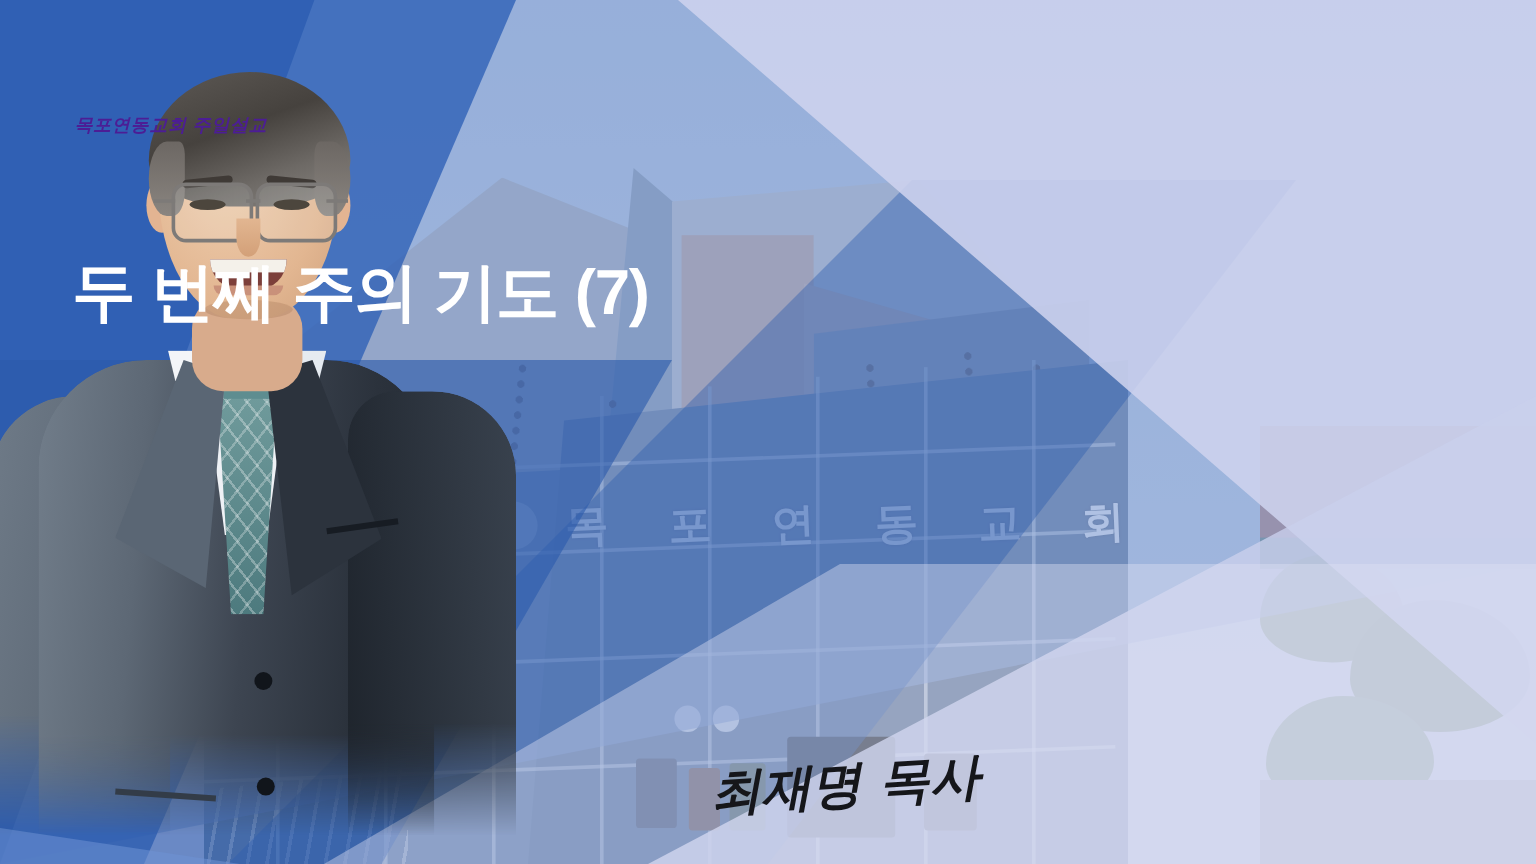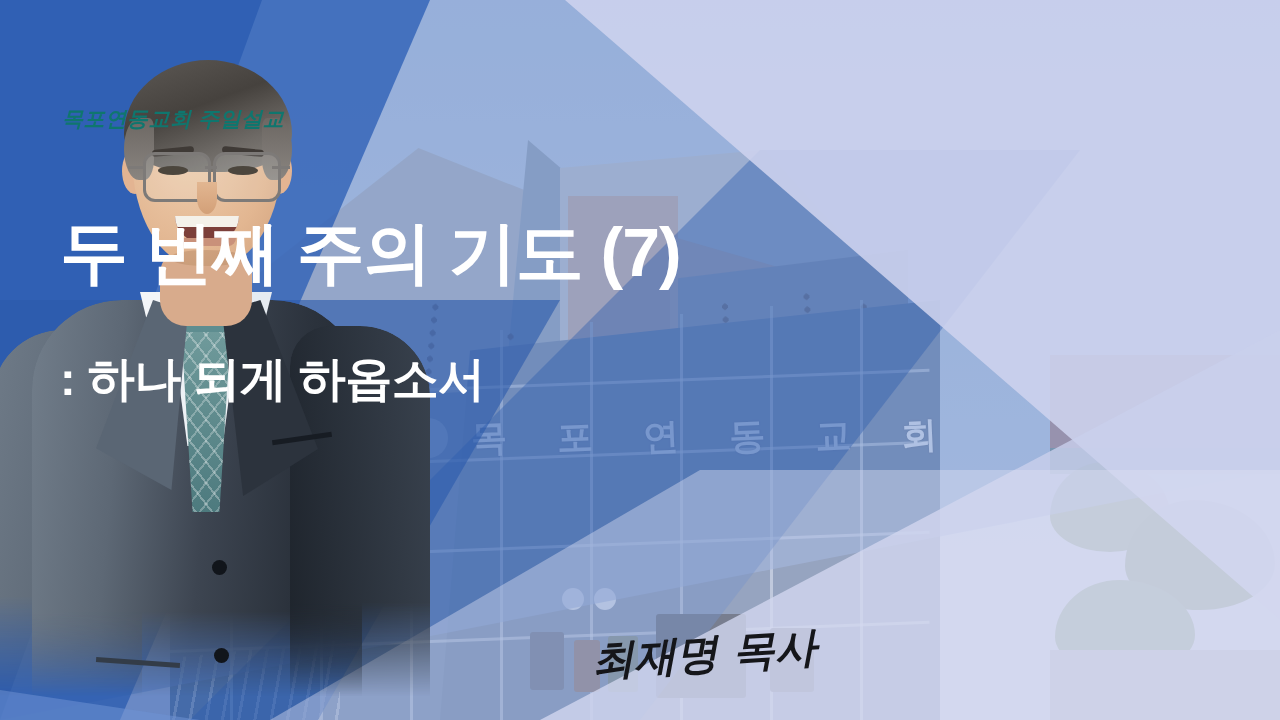--- a/index.html
+++ b/index.html
@@ -41,27 +41,27 @@
 
   
   .poly{position:absolute;inset:0;}
 
   
   #person{right:-6px;bottom:0;width:420px;height:700px;}
   .ph{position:absolute;}
 
   
   #kicker{
-    left:62px;top:105px;
-    font-size:21px;font-weight:700;font-style:italic;letter-spacing:.6px;
-    color:#0f766e;white-space:nowrap;
+    left:62px;top:95px;
+    font-size:15px;font-weight:700;font-style:italic;letter-spacing:.6px;
+    color:#4c1d95;white-space:nowrap;
   }
   #title{
     left:60px;top:218px;
-    font-size:68px;font-weight:800;letter-spacing:-1px;
+    font-size:53px;font-weight:800;letter-spacing:-1px;
     color:#ffffff;white-space:nowrap;line-height:1;
   }
   #subtitle{
     left:60px;top:355px;
     font-size:47px;font-weight:800;letter-spacing:-.5px;
     color:#ffffff;white-space:nowrap;line-height:1;
   }
   #scripture{
     left:78px;top:490px;
     font-size:38px;font-weight:400;letter-spacing:.3px;
@@ -260,18 +260,17 @@
     </div>
     <div class="ph" style="left:178px;top:238px;width:58px;height:8px;border-radius:0 0 20px 20px;background:#c9917a;"></div>
 
     <div class="ph" style="left:170px;top:250px;width:74px;height:16px;border-radius:50%;background:rgba(168,122,92,.35);"></div>
   </div>
 
   <div class="abs" id="kicker">목포연동교회 주일설교</div>
 
   <div class="abs" id="title">두 번째 주의 기도 (7)</div>
 
-  <div class="abs" id="subtitle">: 하나 되게 하옵소서</div>
 
 
   <div class="abs" id="signature">최재명 목사</div>
 
 </div>
 
 </body></html>

